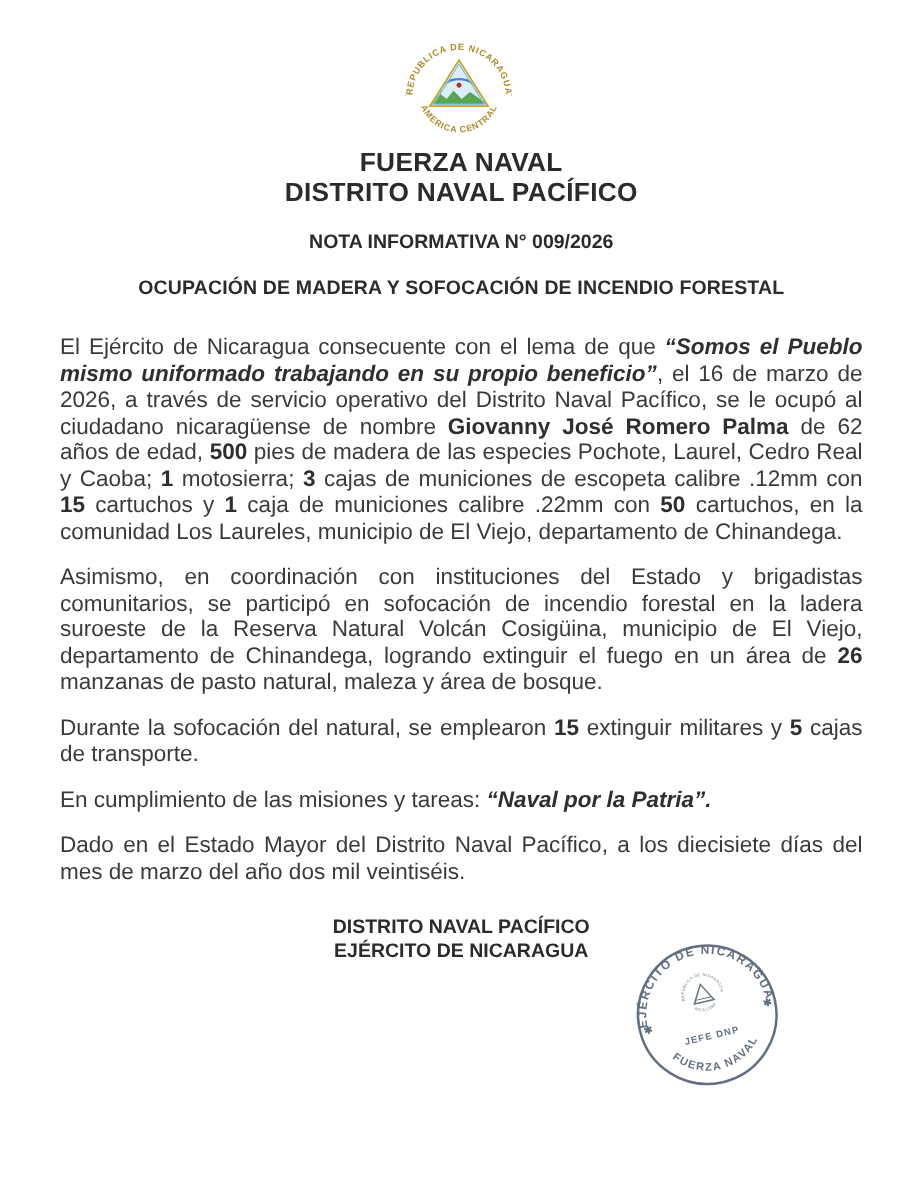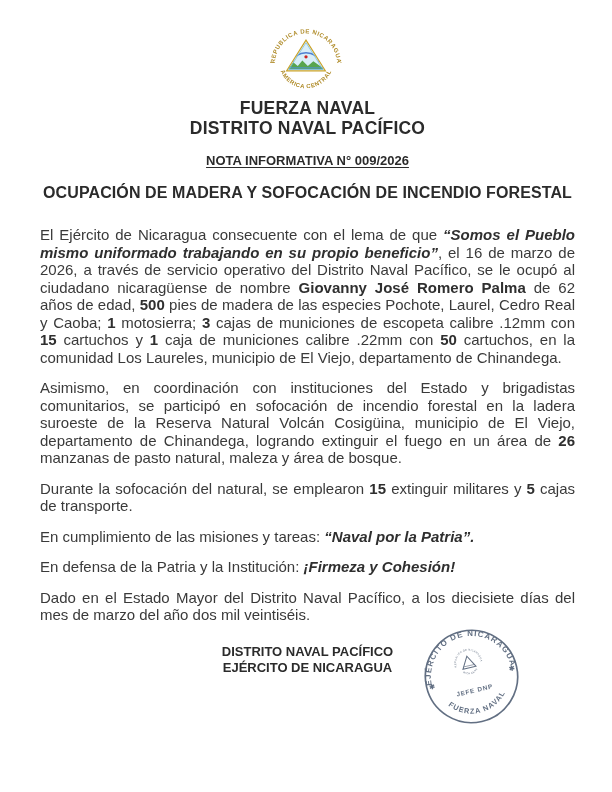--- a/index.html
+++ b/index.html
@@ -24,26 +24,26 @@
     color:#2b2b2b;
     letter-spacing:.2px;
   }
   .note-title{
     margin-top:15px;
     text-align:center;
     font-weight:bold;
     font-size:13px;
     color:#2b2b2b;
   }
-  .note-title span{text-decoration:underline;text-underline-offset:2px;}
+  .note-title span{text-underline-offset:2px;}
   .subject{
     margin-top:16px;
     text-align:center;
     font-weight:bold;
-    font-size:16px;
+    font-size:13px;
     color:#2b2b2b;
     letter-spacing:.1px;
   }
   .body-text{
     margin-top:24px;
     font-size:15px;
     line-height:17.5px;
     text-align:justify;
     color:#3a3a3a;
   }
@@ -112,21 +112,20 @@
       <span>NOTA INFORMATIVA N° 009/2026</span>
     </div>
 
     <div class="subject">OCUPACIÓN DE MADERA Y SOFOCACIÓN DE INCENDIO FORESTAL</div>
 
     <div class="body-text">
         <p><span>El Ejército de Nicaragua consecuente con el lema de que </span><span class="bi">“Somos el Pueblo mismo uniformado trabajando en su propio beneficio”</span><span>, el 16 de marzo de 2026, a través de servicio operativo del Distrito Naval Pacífico, se le ocupó al ciudadano nicaragüense de nombre </span><span class="b">Giovanny José Romero Palma</span><span> de 62 años de edad, </span><span class="b">500</span><span> pies de madera de las especies Pochote, Laurel, Cedro Real y Caoba; </span><span class="b">1</span><span> motosierra; </span><span class="b">3</span><span> cajas de municiones de escopeta calibre .12mm con </span><span class="b">15</span><span> cartuchos y </span><span class="b">1</span><span> caja de municiones calibre .22mm con </span><span class="b">50</span><span> cartuchos, en la comunidad Los Laureles, municipio de El Viejo, departamento de Chinandega.</span></p>
         <p><span>Asimismo, en coordinación con instituciones del Estado y brigadistas comunitarios, se participó en sofocación de incendio forestal en la ladera suroeste de la Reserva Natural Volcán Cosigüina, municipio de El Viejo, departamento de Chinandega, logrando extinguir el fuego en un área de </span><span class="b">26</span><span> manzanas de pasto natural, maleza y área de bosque.</span></p>
         <p><span>Durante la sofocación del natural, se emplearon </span><span class="b">15</span><span> extinguir militares y </span><span class="b">5</span><span> cajas de transporte.</span></p>
         <p><span>En cumplimiento de las misiones y tareas: </span><span class="bi">“Naval por la Patria”.</span></p>
-        <p><span>En defensa de la Patria y la Institución: </span><span class="bi">¡Firmeza y Cohesión!</span></p>
         <p><span>Dado en el Estado Mayor del Distrito Naval Pacífico, a los diecisiete días del mes de marzo del año dos mil veintiséis.</span></p>
       </div>
 
     <div class="signature">
       <div>DISTRITO NAVAL PACÍFICO</div>
       <div>EJÉRCITO DE NICARAGUA</div>
     </div>
 
   </div>
 

